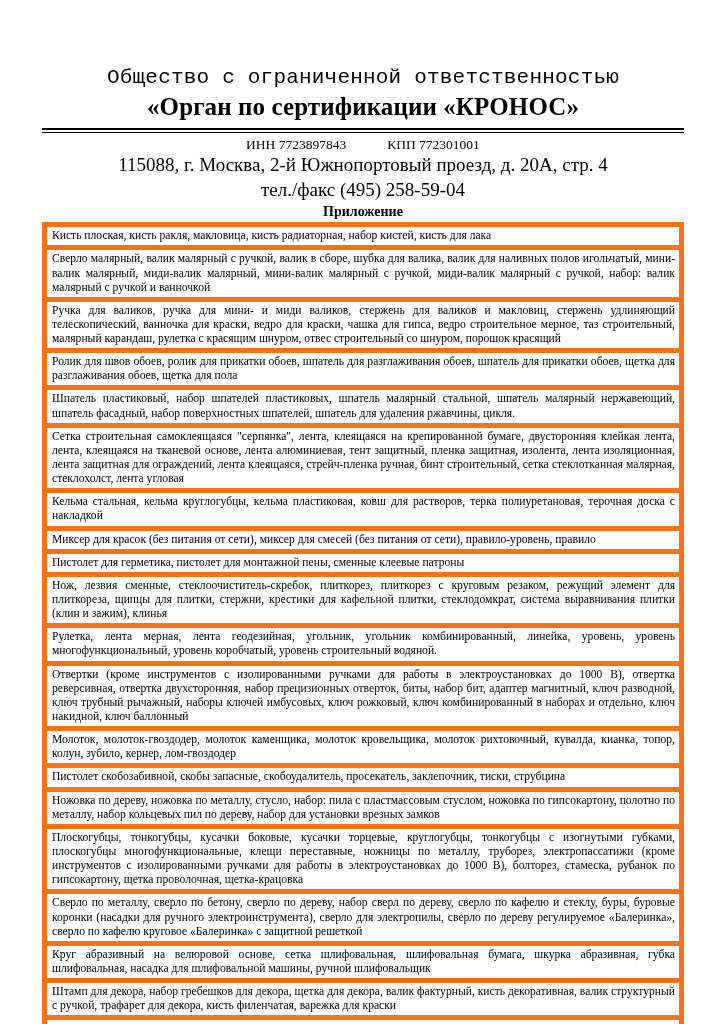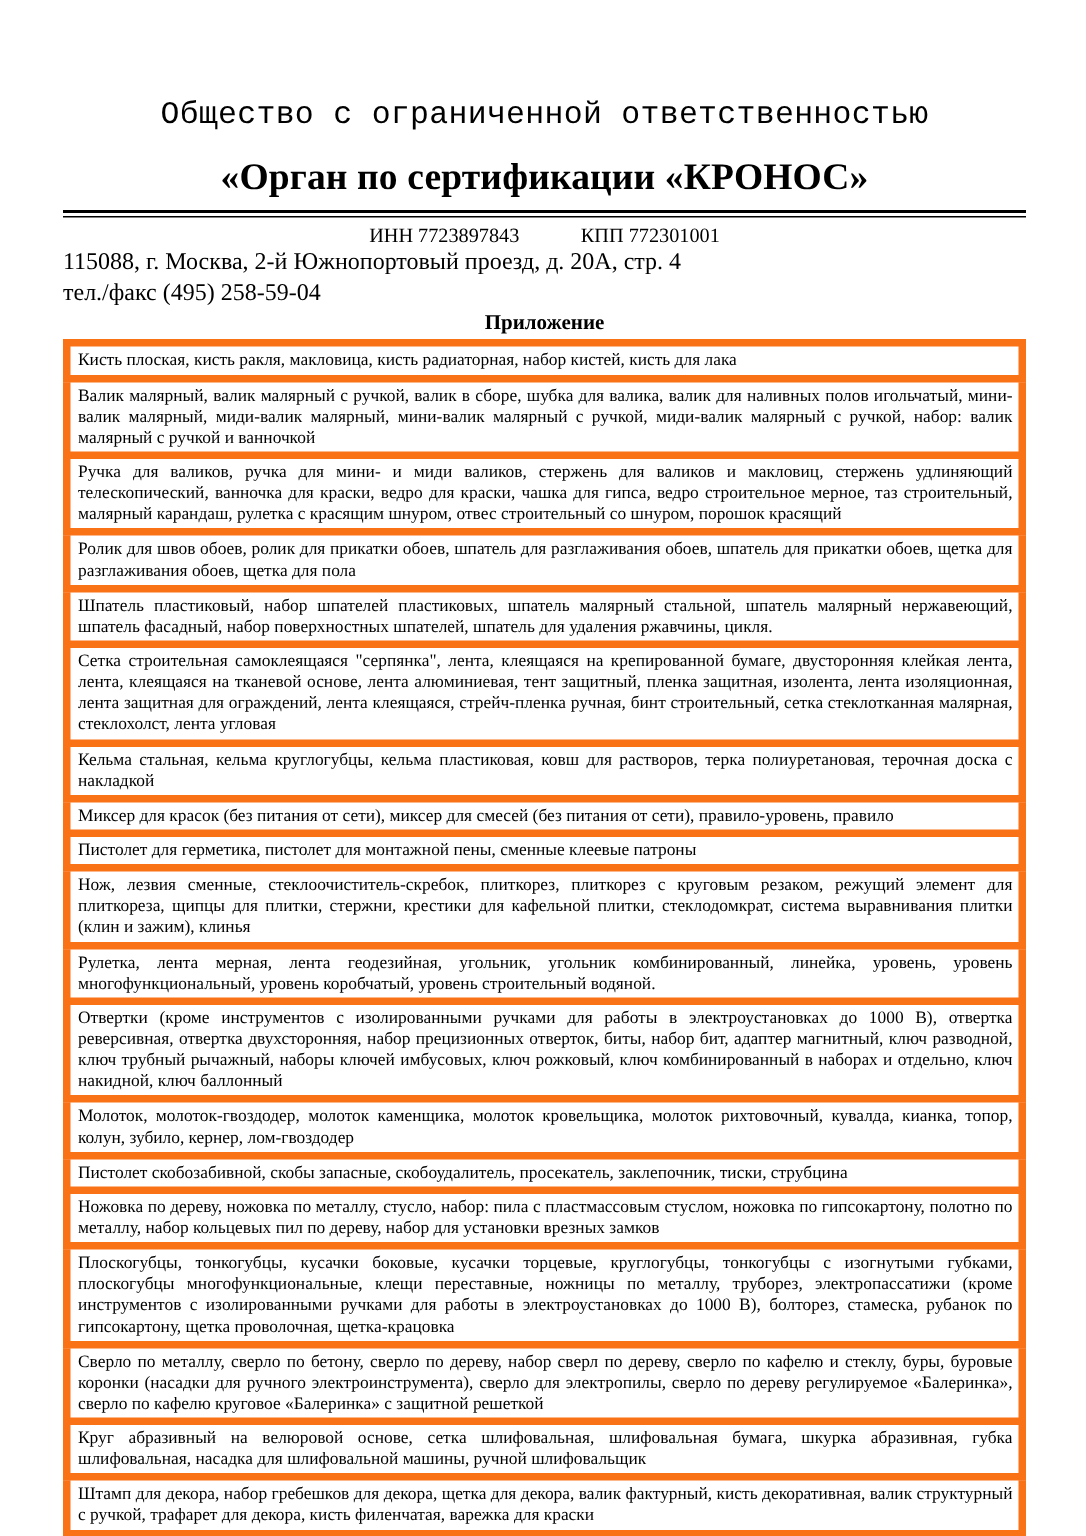--- a/index.html
+++ b/index.html
@@ -26,41 +26,41 @@
     text-align: center;
     font-size: 21px;
     letter-spacing: 0.2px;
     line-height: 1.1;
     font-family: Liberation Mono, monospace;
   }
   .org-title {
     text-align: center;
     font-size: 25px;
     font-weight: bold;
-    margin-top: 16px;
+    margin-top: 4px;
     line-height: 1.15;
     letter-spacing: 0.1px;
   }
   .rule-double {
     margin-top: 6px;
     border-top: 2px solid #000;
     border-bottom: 1px solid #000;
     height: 2px;
     box-sizing: content-box;
   }
   .ids {
     margin-top: 4px;
     font-size: 13.5px;
     display: flex;
     justify-content: center;
     gap: 41px;
   }
   .addr {
-    text-align: left;
-    font-size: 16px;
+    text-align: center;
+    font-size: 19px;
     line-height: 1.3;
   }
   .appendix {
     text-align: center;
     font-size: 14px;
     font-weight: bold;
     margin-top: 2px;
     margin-bottom: 2px;
   }
   table.groups {
@@ -124,21 +124,21 @@
   <div class="addr">тел./факс (495) 258-59-04</div>
 
   <div class="appendix">Приложение</div>
 
   <table class="groups">
     <tbody>
       <tr>
           <td>Кисть плоская, кисть ракля, макловица, кисть радиаторная, набор кистей, кисть для лака</td>
         </tr>
       <tr>
-          <td>Валик малярный, валик малярный с ручкой, валик в сборе, шубка для валика, валик для наливных полов игольчатый, мини-валик малярный, миди-валик малярный, мини-валик малярный с ручкой, миди-валик малярный с ручкой, набор: валик малярный с ручкой и ванночкой</td>
+          <td>Сверло малярный, валик малярный с ручкой, валик в сборе, шубка для валика, валик для наливных полов игольчатый, мини-валик малярный, миди-валик малярный, мини-валик малярный с ручкой, миди-валик малярный с ручкой, набор: валик малярный с ручкой и ванночкой</td>
         </tr>
       <tr>
           <td>Ручка для валиков, ручка для мини- и миди валиков, стержень для валиков и макловиц, стержень удлиняющий телескопический, ванночка для краски, ведро для краски, чашка для гипса, ведро строительное мерное, таз строительный, малярный карандаш, рулетка с красящим шнуром, отвес строительный со шнуром, порошок красящий</td>
         </tr>
       <tr>
           <td>Ролик для швов обоев, ролик для прикатки обоев, шпатель для разглаживания обоев, шпатель для прикатки обоев, щетка для разглаживания обоев, щетка для пола</td>
         </tr>
       <tr>
           <td>Шпатель пластиковый, набор шпателей пластиковых, шпатель малярный стальной, шпатель малярный нержавеющий, шпатель фасадный, набор поверхностных шпателей, шпатель для удаления ржавчины, цикля.</td>
         </tr>

